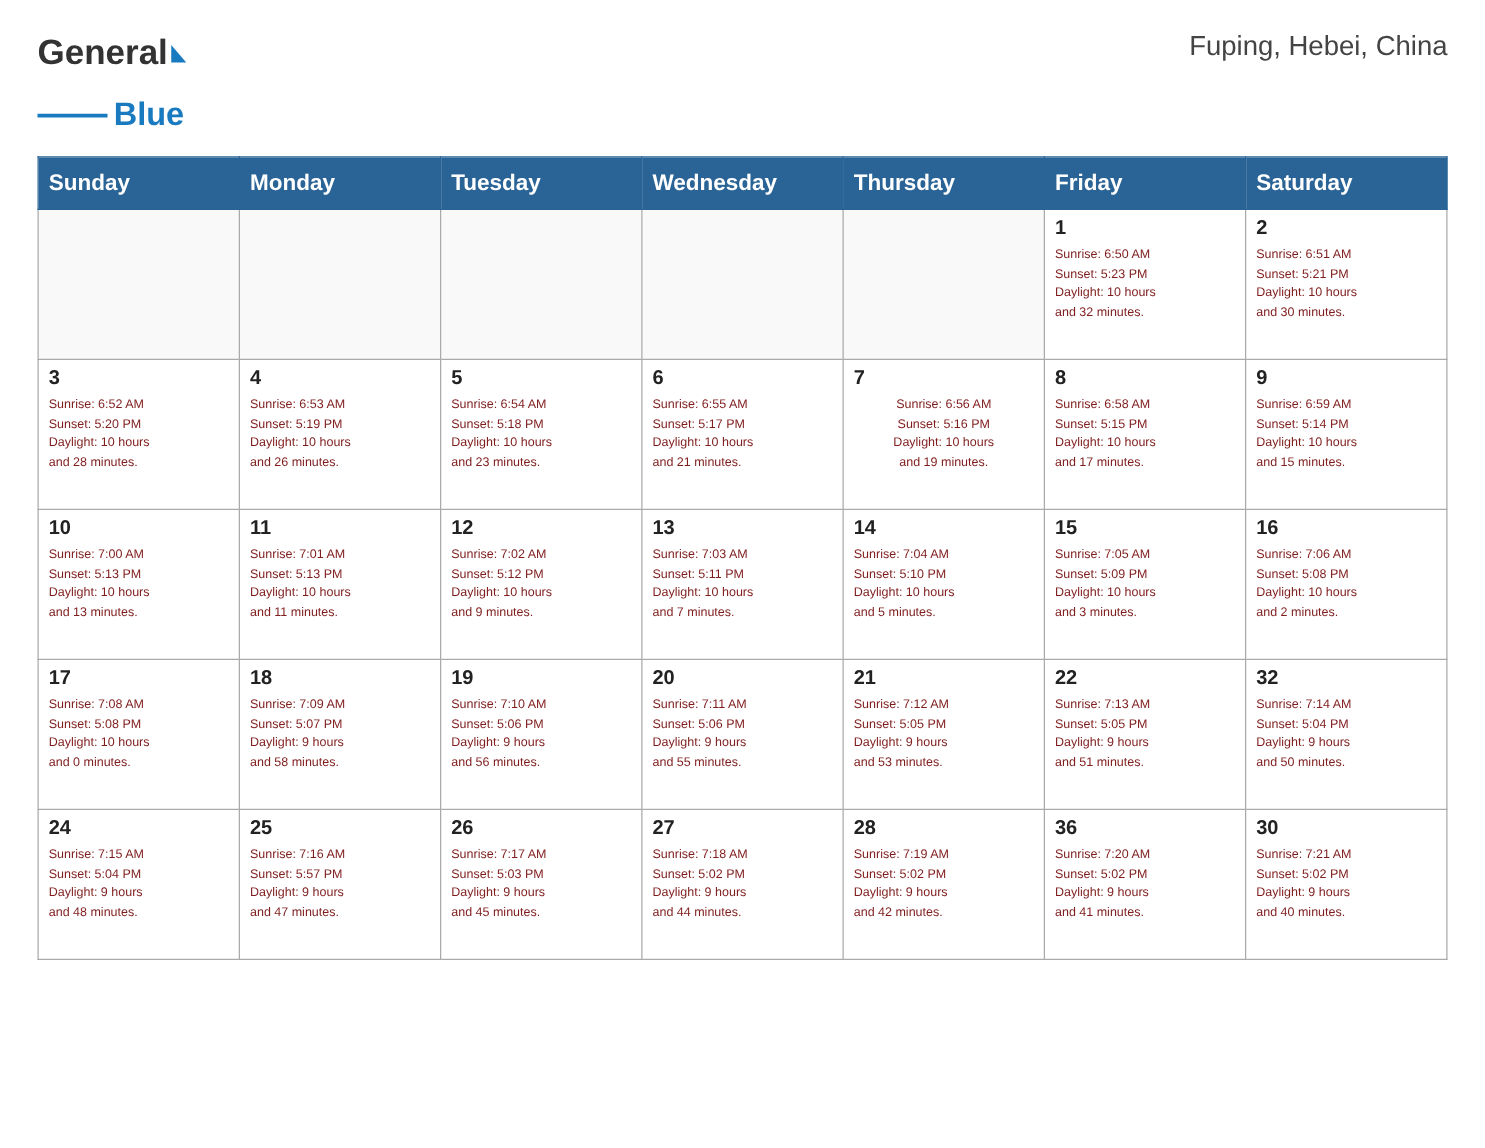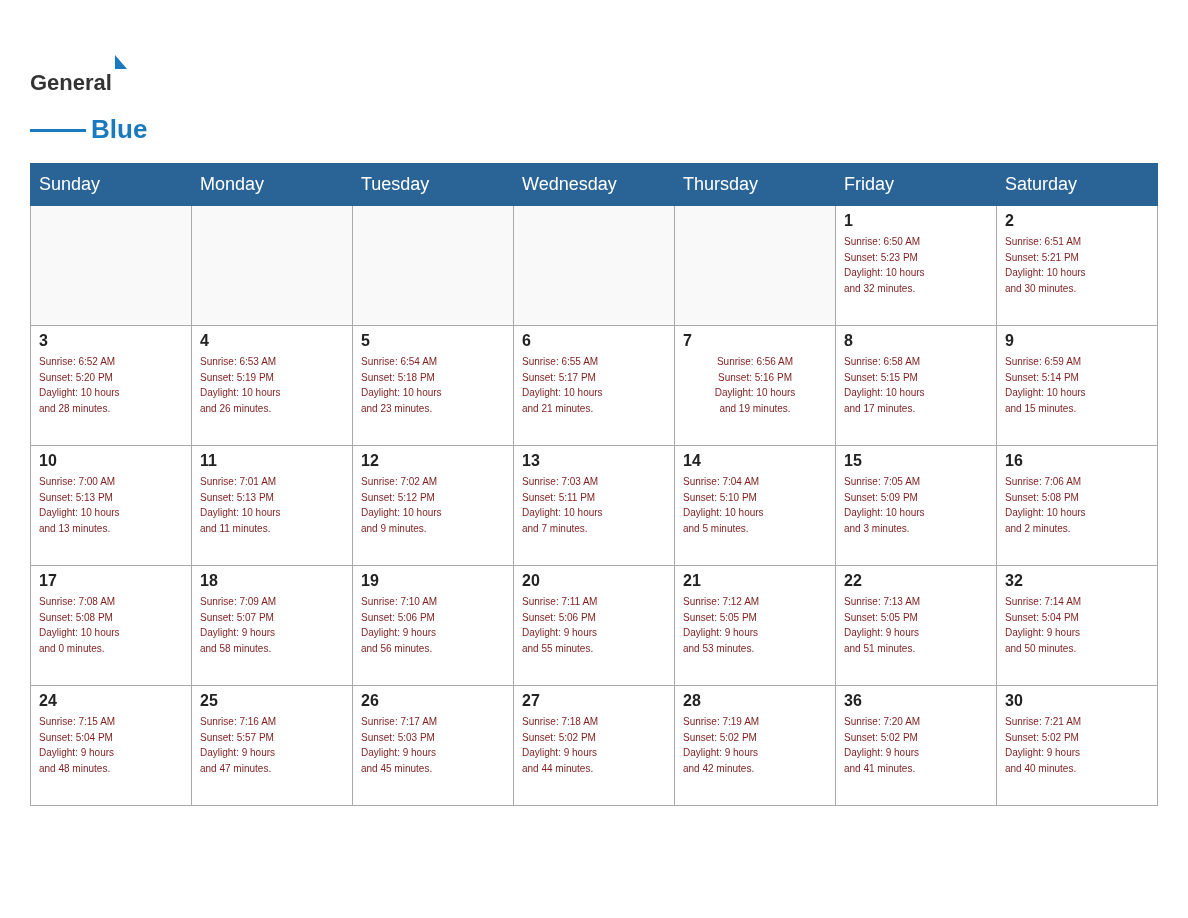--- a/index.html
+++ b/index.html
@@ -56,21 +56,21 @@
     }
     .calendar-table {
       width: 100%;
       border-collapse: collapse;
       table-layout: fixed;
     }
     .calendar-table thead tr th {
       background: #2a6496;
       color: #fff;
       font-size: 18px;
-      font-weight: 400;
+      font-weight: 700;
       padding: 10px 8px;
       text-align: left;
       border: 1px solid #2a6496;
     }
     .calendar-table tbody tr td {
       border: 1px solid #aaa;
       vertical-align: top;
       padding: 6px 8px;
       height: 120px;
       font-size: 13px;
@@ -95,29 +95,30 @@
     .week-row-separator td {
       border-top: 2px solid #555;
     }
   </style>
 </head>
 <body>
 
 <div class="header-area">
   <div class="logo">
     <div class="logo-general">
-      <span style="color:#333; font-size:22px; font-weight:bold;margin-top:44px;">General</span>
+      <span style="color:#333; font-size:28px; font-weight:bold;">General</span>
       <span style="display:inline-block; width:0; height:0; border-left:12px solid #1a7abf; border-top:14px solid transparent; margin-left:3px; margin-top:2px;"></span>
     </div>
     <div class="logo-bottom">
       <span style="display:inline-block; width:56px; height:3px; background:#1a7abf; margin-right:5px; margin-top:2px;"></span>
       <span class="logo-blue-word">Blue</span>
     </div>
   </div>
   <div class="title-area">
+    <div class="location-title">Fuping, Hebei, China</div>
   </div>
 </div>
 
 <table class="calendar-table">
   <thead>
     <tr>
     <th>Sunday</th>
         <th>Monday</th>
         <th>Tuesday</th>
         <th>Wednesday</th>

